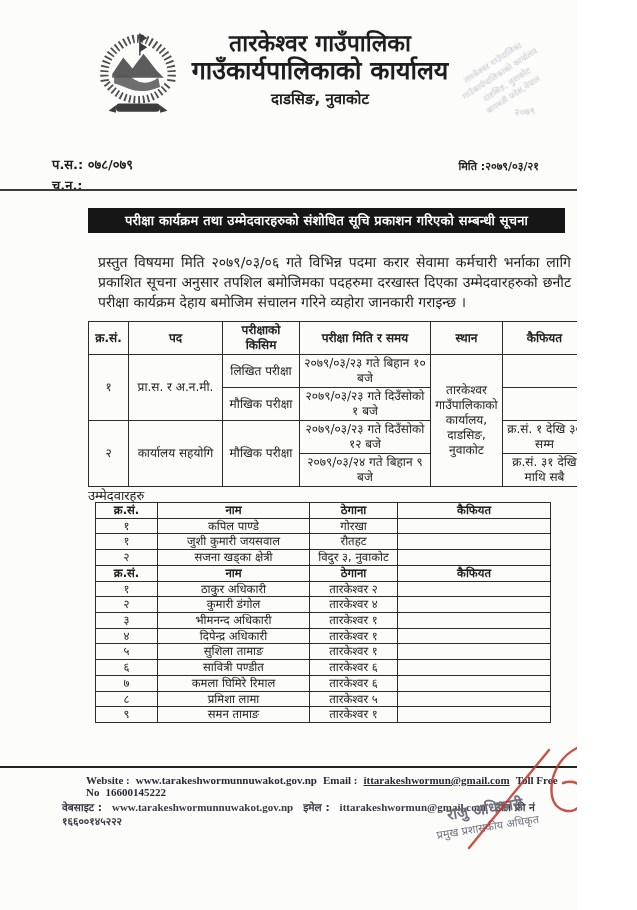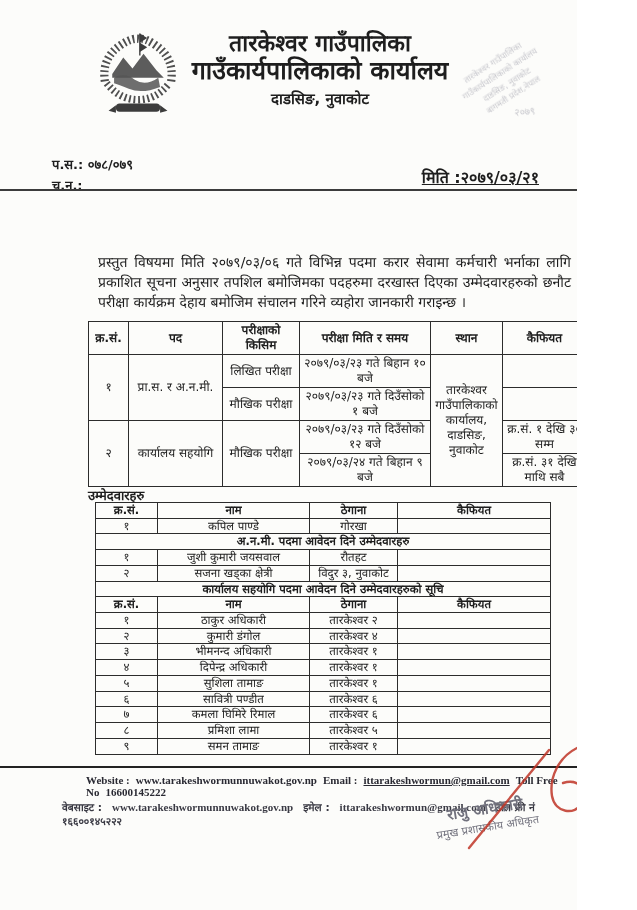--- a/index.html
+++ b/index.html
@@ -17,41 +17,41 @@
   .stamp-top{
     position:absolute;left:452px;top:48px;width:140px;height:120px;
     transform:rotate(-33deg);color:#9a9aa6;opacity:.55;text-align:center;
     font-size:8.5px;line-height:1.5;filter:blur(.3px);
   }
   .stamp-top .yr{font-size:10px;margin-top:6px;transform:rotate(28deg);display:inline-block;}
   
   .refline{position:absolute;left:52px;font-size:13px;font-weight:bold;}
   .ps{top:155px;}
   .cn{top:176px;}
-  .miti{position:absolute;right:38px;top:166px;font-size:16px;font-weight:bold;text-decoration:underline;}
+  .miti{position:absolute;right:38px;top:158px;font-size:11px;font-weight:bold;}
   .toprule{position:absolute;left:0;top:189px;width:637px;border-top:2px solid #3c3c3c;}
   
   .notice-bar{
     position:absolute;left:88px;top:208px;width:473px;background:#161616;color:#fff;
     font-size:13px;font-weight:bold;text-align:center;padding:3px 2px 4px;
     letter-spacing:.2px;
   }
   
   .para{
     position:absolute;left:98px;top:253px;width:473px;font-size:14px;
     line-height:1.42;text-align:justify;
   }
   
   table{border-collapse:collapse;table-layout:fixed;}
   td{border:1px solid #2c2c2c;text-align:center;vertical-align:middle;padding:1px 2px;
      overflow:hidden;}
   .exam-table{position:absolute;left:88px;top:321px;width:468px;font-size:12px;}
   .exam-table td{line-height:1.25;}
   .exam-table .hd{font-weight:bold;}
-  .cand-label{position:absolute;left:88px;top:486px;font-size:13px;font-weight:bold;}
+  .cand-label{position:absolute;left:88px;top:486px;font-size:13px;font-weight:normal;}
   .cand-table{position:absolute;left:95px;top:502px;width:455px;font-size:11.5px;}
   .cand-table td{line-height:1.28;padding:0 2px;}
   .cand-table .sec{font-weight:bold;}
   .cand-table .hd{font-weight:bold;}
   
   .footrule{position:absolute;left:0;top:766px;width:637px;border-top:2.5px solid #222;}
   .foot-en{position:absolute;left:86px;top:774px;width:520px;
     font-family:"Liberation Serif",serif;font-weight:bold;font-size:11px;color:#2a2a33;}
   .foot-en .u{text-decoration:underline;}
   .foot-en span{margin-right:6px;}
@@ -105,20 +105,21 @@
   <div class="refline ps">
     <span>प.स.:</span>
     <span>०७८/०७९</span>
   </div>
   <div class="refline cn">
     <span>च.न.:</span>
   </div>
   <div class="miti">मिति :२०७९/०३/२१</div>
   <div class="toprule"></div>
 
+  <div class="notice-bar">परीक्षा कार्यक्रम तथा उम्मेदवारहरुको संशोधित सूचि प्रकाशन गरिएको सम्बन्धी सूचना</div>
 
   <div class="para">प्रस्तुत विषयमा मिति २०७९/०३/०६ गते विभिन्न पदमा करार सेवामा कर्मचारी भर्नाका लागि प्रकाशित सूचना अनुसार तपशिल बमोजिमका पदहरुमा दरखास्त दिएका उम्मेदवारहरुको छनौट परीक्षा कार्यक्रम देहाय बमोजिम संचालन गरिने व्यहोरा जानकारी गराइन्छ ।</div>
 
   <table class="exam-table">
     <colgroup>
       <col style="width:40px">
         <col style="width:94px">
         <col style="width:77px">
       <col style="width:131px">
         <col style="width:72px">
@@ -176,36 +177,30 @@
       <td class="hd">ठेगाना</td>
       <td class="hd">कैफियत</td>
     </tr>
     <tr>
       <td>१</td>
       <td>कपिल पाण्डे</td>
       <td>गोरखा</td>
       <td></td>
     </tr>
     <tr>
-      <td colspan="4" class="sec">अ.न.मी. पदमा आवेदन दिने उम्मेदवारहरु</td>
-    </tr>
-    <tr>
       <td>१</td>
       <td>जुशी कुमारी जयसवाल</td>
       <td>रौतहट</td>
       <td></td>
     </tr>
     <tr>
       <td>२</td>
       <td>सजना खड्का क्षेत्री</td>
       <td>विदुर ३, नुवाकोट</td>
       <td></td>
-    </tr>
-    <tr>
-      <td colspan="4" class="sec">कार्यालय सहयोगि पदमा आवेदन दिने उम्मेदवारहरुको सूचि</td>
     </tr>
     <tr>
       <td class="hd">क्र.सं.</td>
       <td class="hd">नाम</td>
       <td class="hd">ठेगाना</td>
       <td class="hd">कैफियत</td>
     </tr>
     <tr>
       <td>१</td>
       <td>ठाकुर अधिकारी</td>

